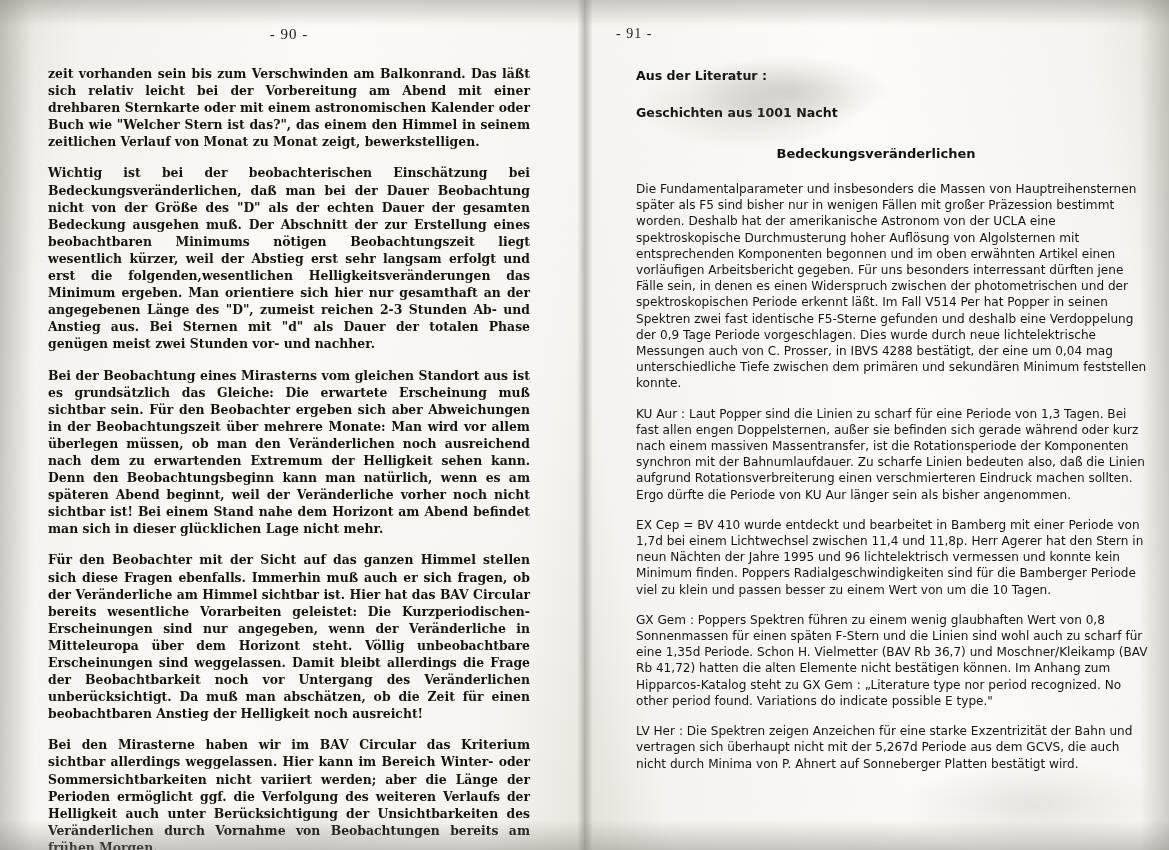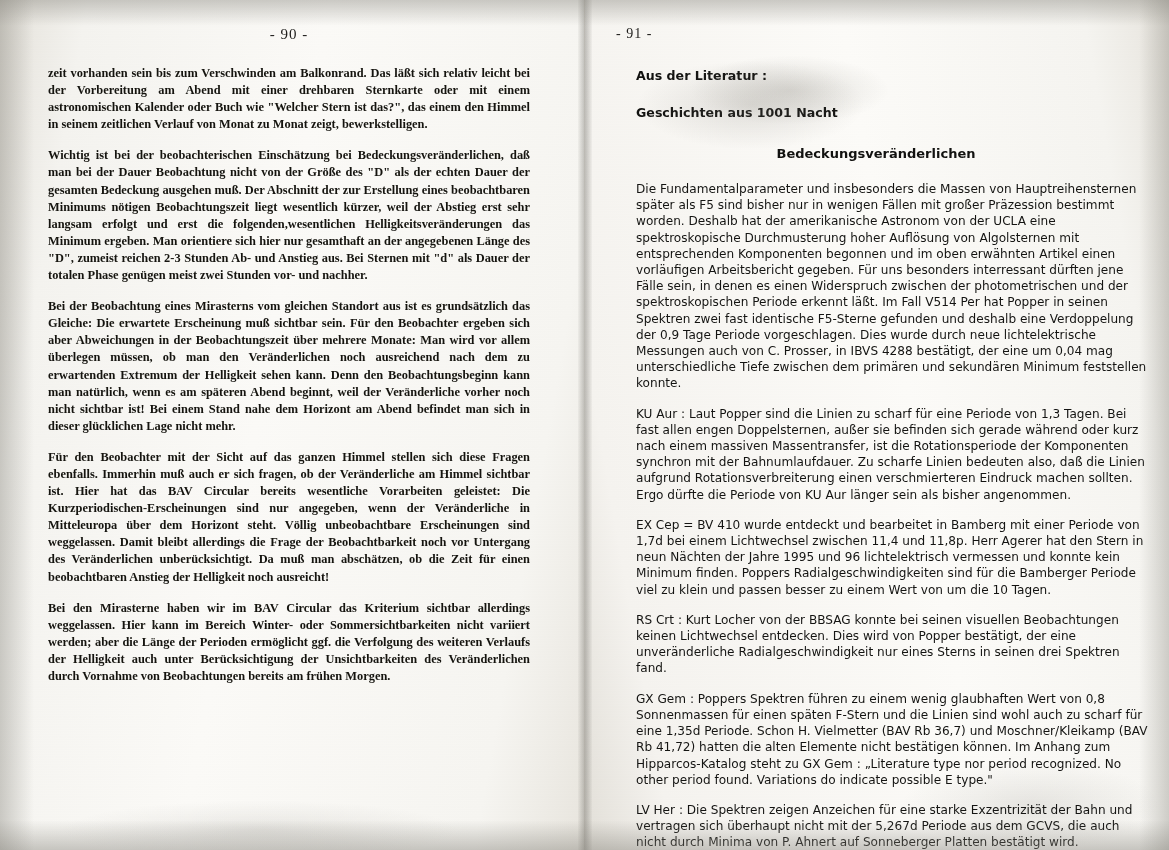--- a/index.html
+++ b/index.html
@@ -90,21 +90,20 @@
     color: #15140f;
     font-size: 12.4px;
     line-height: 17.1px;
     text-align: justify;
     font-family: "DejaVu Serif", "Liberation Serif", serif;
     font-weight: 600;
   }
   .left-body p {
     margin: 0 0 14px 0;
     text-indent: 0;
-    font-family: Liberation Serif, serif;
   }
 
   
   .right-col {
     position: absolute;
     left: 636px;
     top: 26px;
     width: 512px;
   }
   .right-folio {
@@ -194,21 +193,20 @@
 
   <div class="right-col">
     <div class="right-folio">-  91  -</div>
     <div class="r-head">Aus der Literatur :</div>
     <div class="r-head2">Geschichten aus 1001 Nacht</div>
     <div class="r-title">Bedeckungsveränderlichen</div>
     <div class="right-body">
       <p>Die Fundamentalparameter und insbesonders die Massen von Hauptreihensternen später als F5 sind bisher nur in wenigen Fällen mit großer Präzession bestimmt worden. Deshalb hat der amerikanische Astronom von der UCLA eine spektroskopische Durchmusterung hoher Auflösung von Algolsternen mit entsprechenden Komponenten begonnen und im oben erwähnten Artikel einen vorläufigen Arbeitsbericht gegeben. Für uns besonders interressant dürften jene Fälle sein, in denen es einen Widerspruch zwischen der photometrischen und der spektroskopischen Periode erkennt läßt. Im Fall V514 Per hat Popper in seinen Spektren zwei fast identische F5-Sterne gefunden und deshalb eine Verdoppelung der 0,9 Tage Periode vorgeschlagen. Dies wurde durch neue lichtelektrische Messungen auch von C. Prosser, in IBVS 4288 bestätigt, der eine um 0,04 mag unterschiedliche Tiefe zwischen dem primären und sekundären Minimum feststellen konnte.</p>
       <p>KU Aur : Laut Popper sind die Linien zu scharf für eine Periode von 1,3 Tagen. Bei fast allen engen Doppelsternen, außer sie befinden sich gerade während oder kurz nach einem massiven Massentransfer, ist die Rotationsperiode der Komponenten synchron mit der Bahnumlaufdauer. Zu scharfe Linien bedeuten also, daß die Linien aufgrund Rotationsverbreiterung einen verschmierteren Eindruck machen sollten. Ergo dürfte die Periode von KU Aur länger sein als bisher angenommen.</p>
       <p>EX Cep = BV 410 wurde entdeckt und bearbeitet in Bamberg mit einer Periode von 1,7d bei einem Lichtwechsel zwischen 11,4 und 11,8p. Herr Agerer hat den Stern in neun Nächten der Jahre 1995 und 96 lichtelektrisch vermessen und konnte kein Minimum finden. Poppers Radialgeschwindigkeiten sind für die Bamberger Periode viel zu klein und passen besser zu einem Wert von um die 10 Tagen.</p>
-      <p>RS Crt : Kurt Locher von der BBSAG konnte bei seinen visuellen Beobachtungen keinen Lichtwechsel entdecken. Dies wird von Popper bestätigt, der eine unveränderliche Radialgeschwindigkeit nur eines Sterns in seinen drei Spektren fand.</p>
       <p>GX Gem : Poppers Spektren führen zu einem wenig glaubhaften Wert von 0,8 Sonnenmassen für einen späten F-Stern und die Linien sind wohl auch zu scharf für eine 1,35d Periode. Schon H. Vielmetter (BAV Rb 36,7) und Moschner/Kleikamp (BAV Rb 41,72) hatten die alten Elemente nicht bestätigen können. Im Anhang zum Hipparcos-Katalog steht zu GX Gem : „Literature type nor period recognized. No other period found. Variations do indicate possible E type."</p>
       <p>LV Her : Die Spektren zeigen Anzeichen für eine starke Exzentrizität der Bahn und vertragen sich überhaupt nicht mit der 5,267d Periode aus dem GCVS, die auch nicht durch Minima von P. Ahnert auf Sonneberger Platten bestätigt wird.</p>
     </div>
   </div>
 
   <div class="smudge-tl"></div>
   <div class="noise"></div>
   <div class="edge-shadow-top"></div>
   <div class="edge-shadow-bottom"></div>
   <div class="edge-shadow-left"></div>

